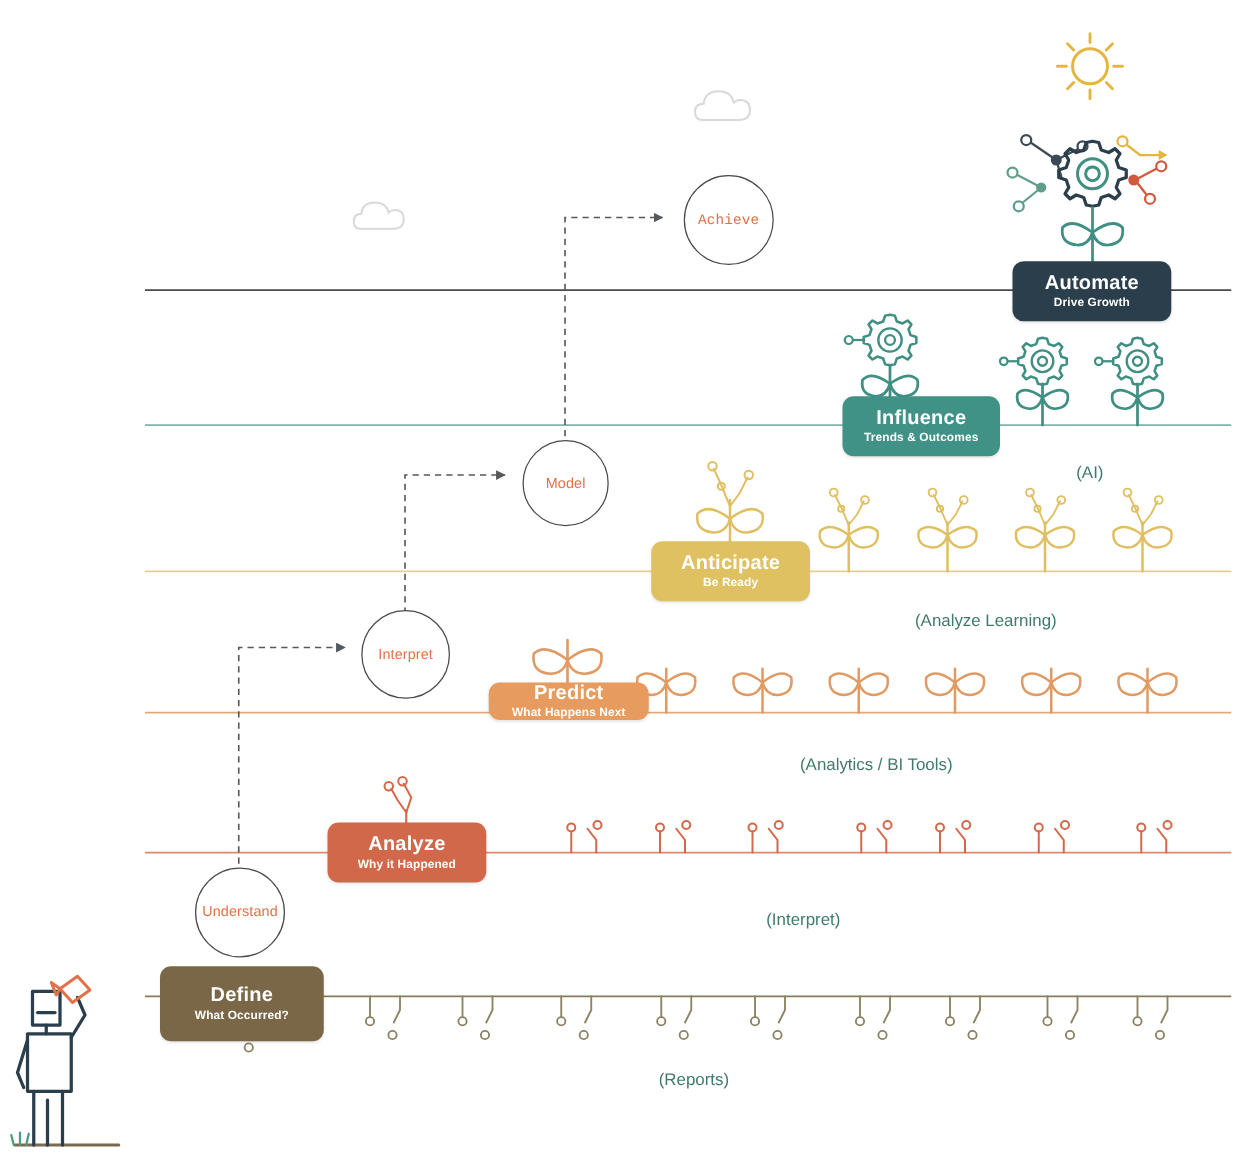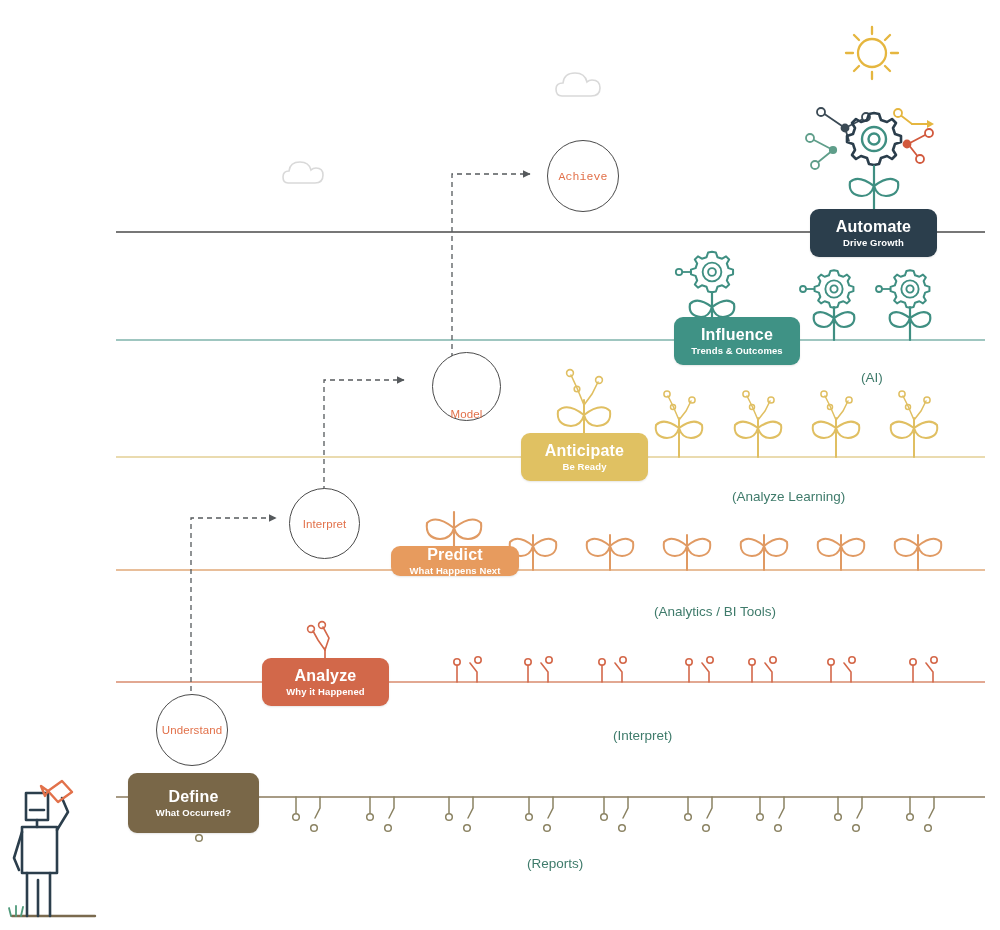--- a/index.html
+++ b/index.html
@@ -468,27 +468,27 @@
   </div>
 
   <div class="node-circle" style="left:156px;top:694px;width:72px;height:72px;">
     <span>Understand</span>
   </div>
 
   <div class="node-circle" style="left:289px;top:488px;width:71px;height:71px;">
     <span>Interpret</span>
   </div>
 
-  <div class="node-circle" style="left:432px;top:352px;width:69px;height:69px;align-items:flex-end;">
+  <div class="node-circle" style="left:418px;top:352px;width:69px;height:69px;">
     <span>Model</span>
   </div>
 
   <div class="node-circle" style="left:547px;top:140px;width:72px;height:72px;font-family:Liberation Mono, monospace;">
     <span>Achieve</span>
   </div>
 
   <div class="cat-label" style="left:527px;top:856px;">(Reports)</div>
   <div class="cat-label" style="left:613px;top:728px;">(Interpret)</div>
-  <div class="cat-label" style="left:654px;top:604px;">(Analytics / BI Tools)</div>
+  <div class="cat-label" style="left:640px;top:604px;">(Analytics / BI Tools)</div>
   <div class="cat-label" style="left:732px;top:489px;">(Analyze Learning)</div>
   <div class="cat-label" style="left:861px;top:370px;">(AI)</div>
 
 </div>
 
 </body></html>

